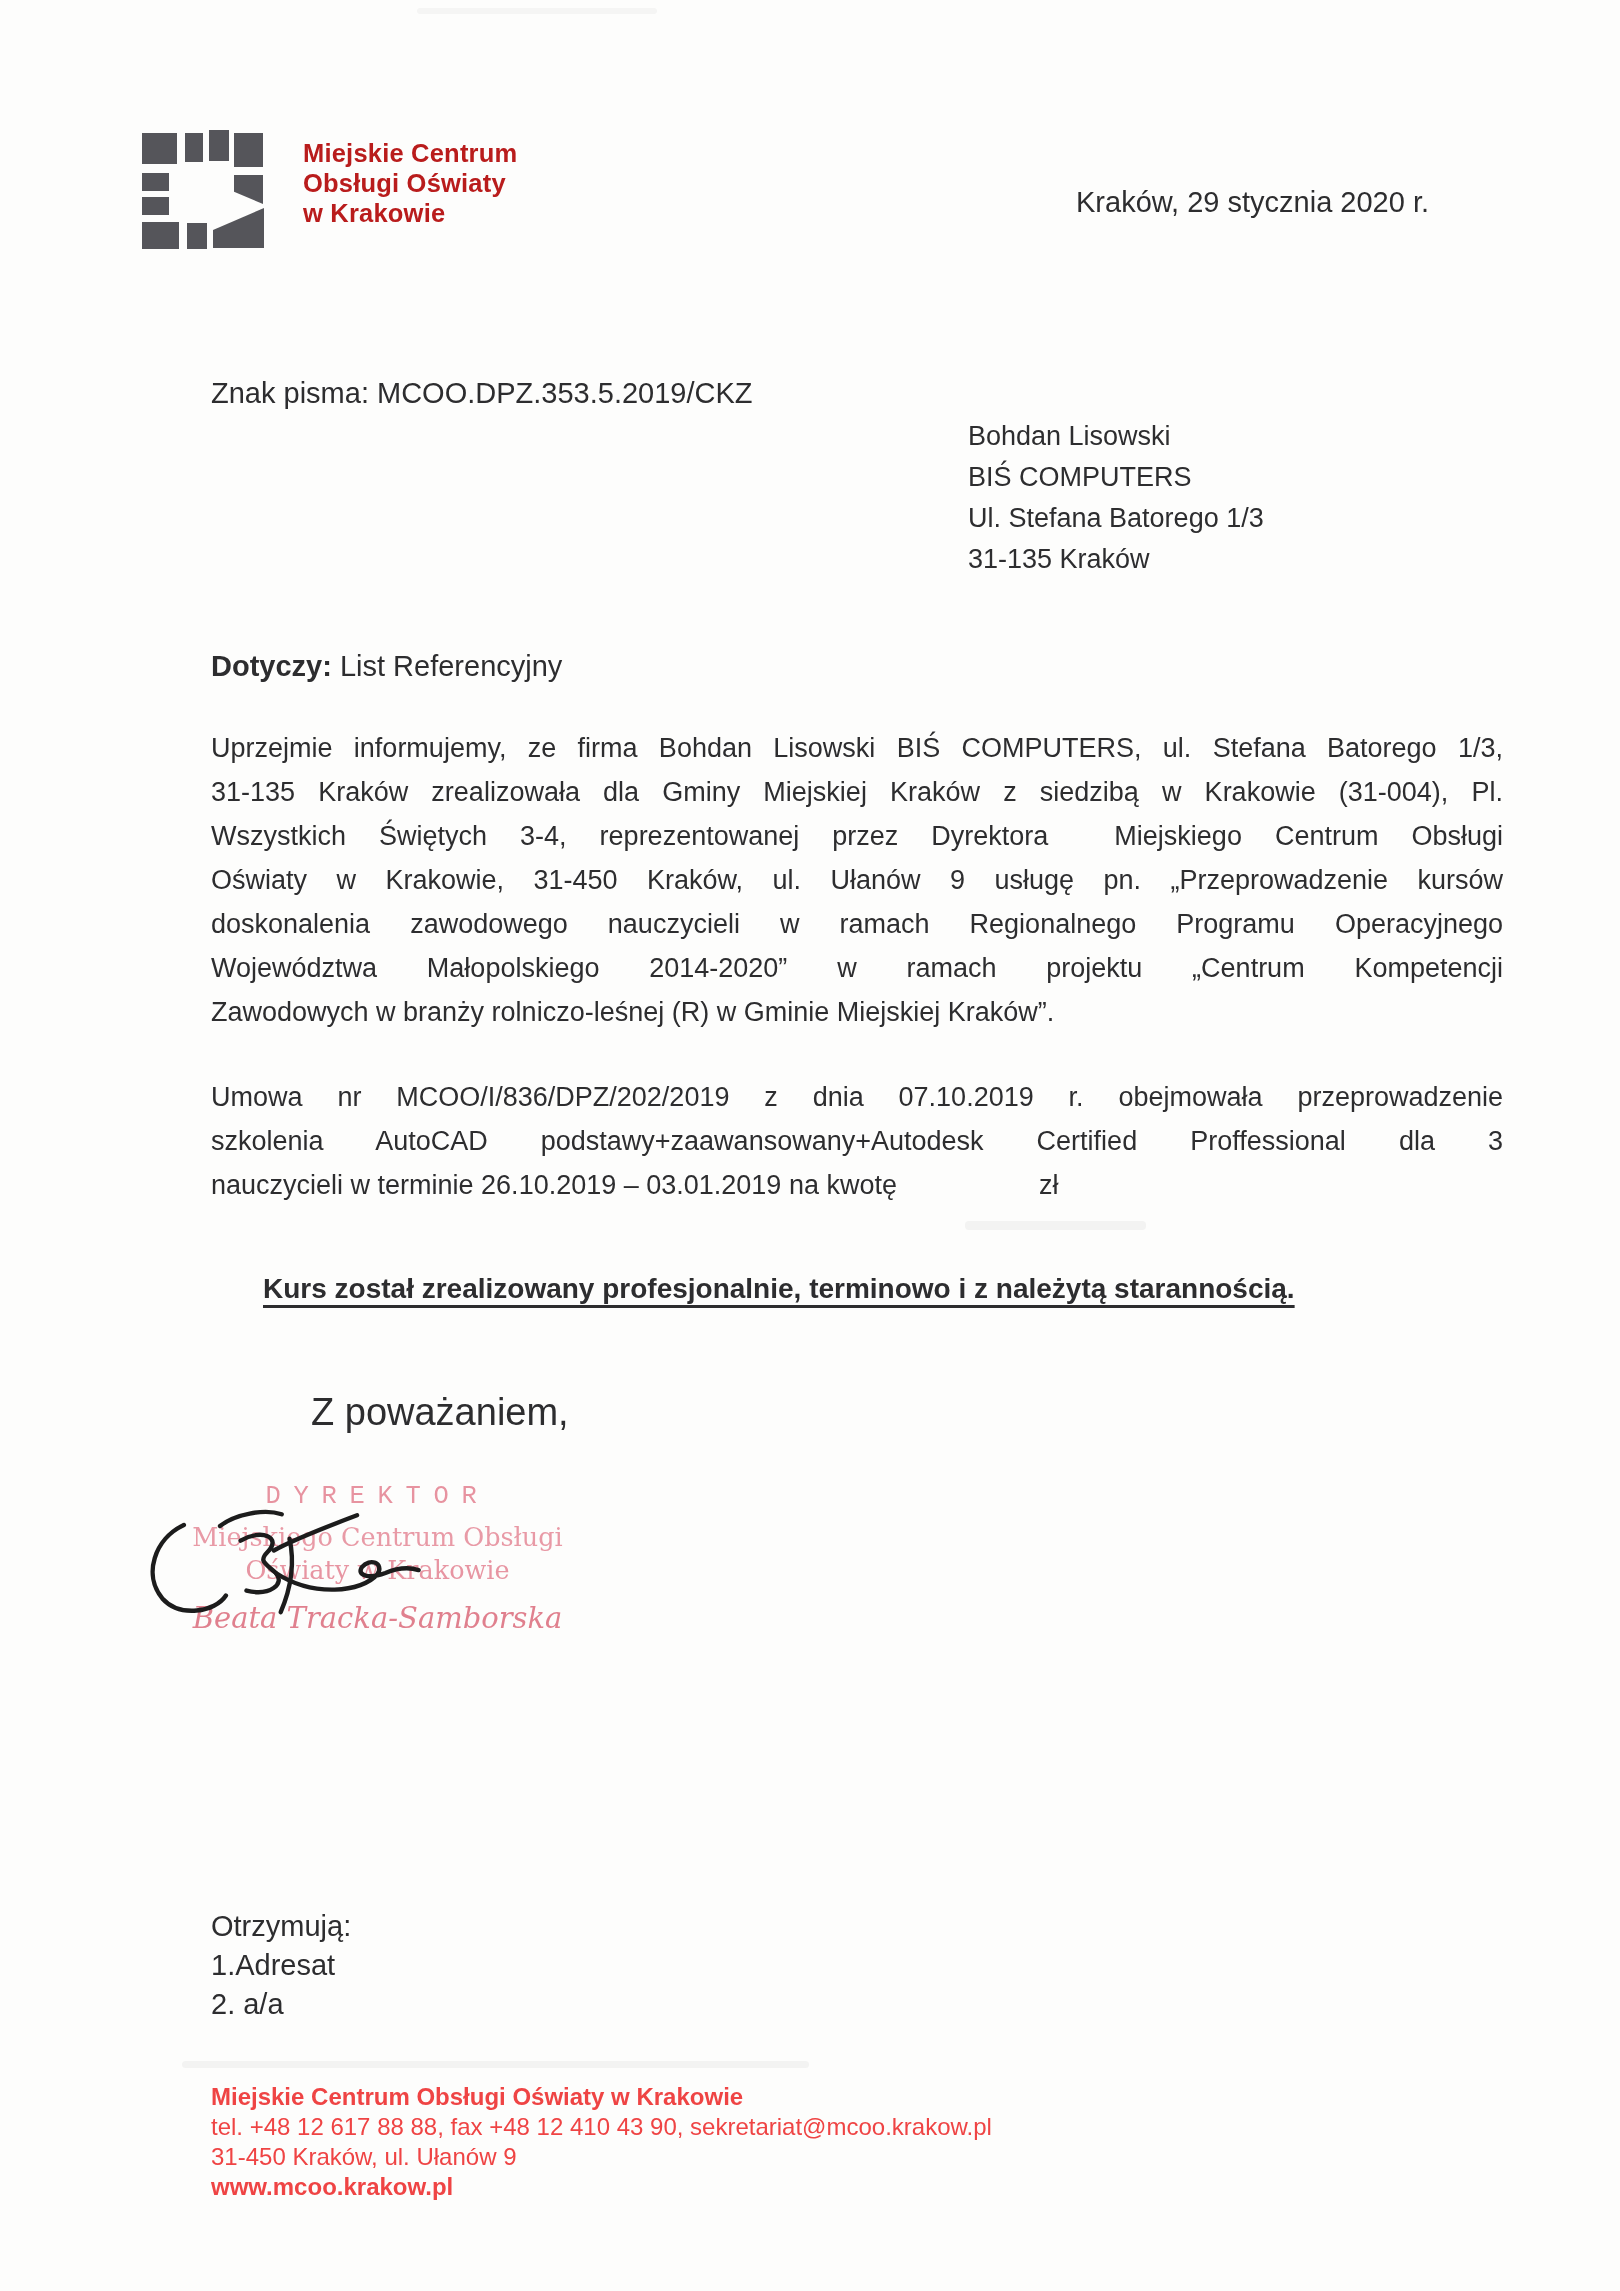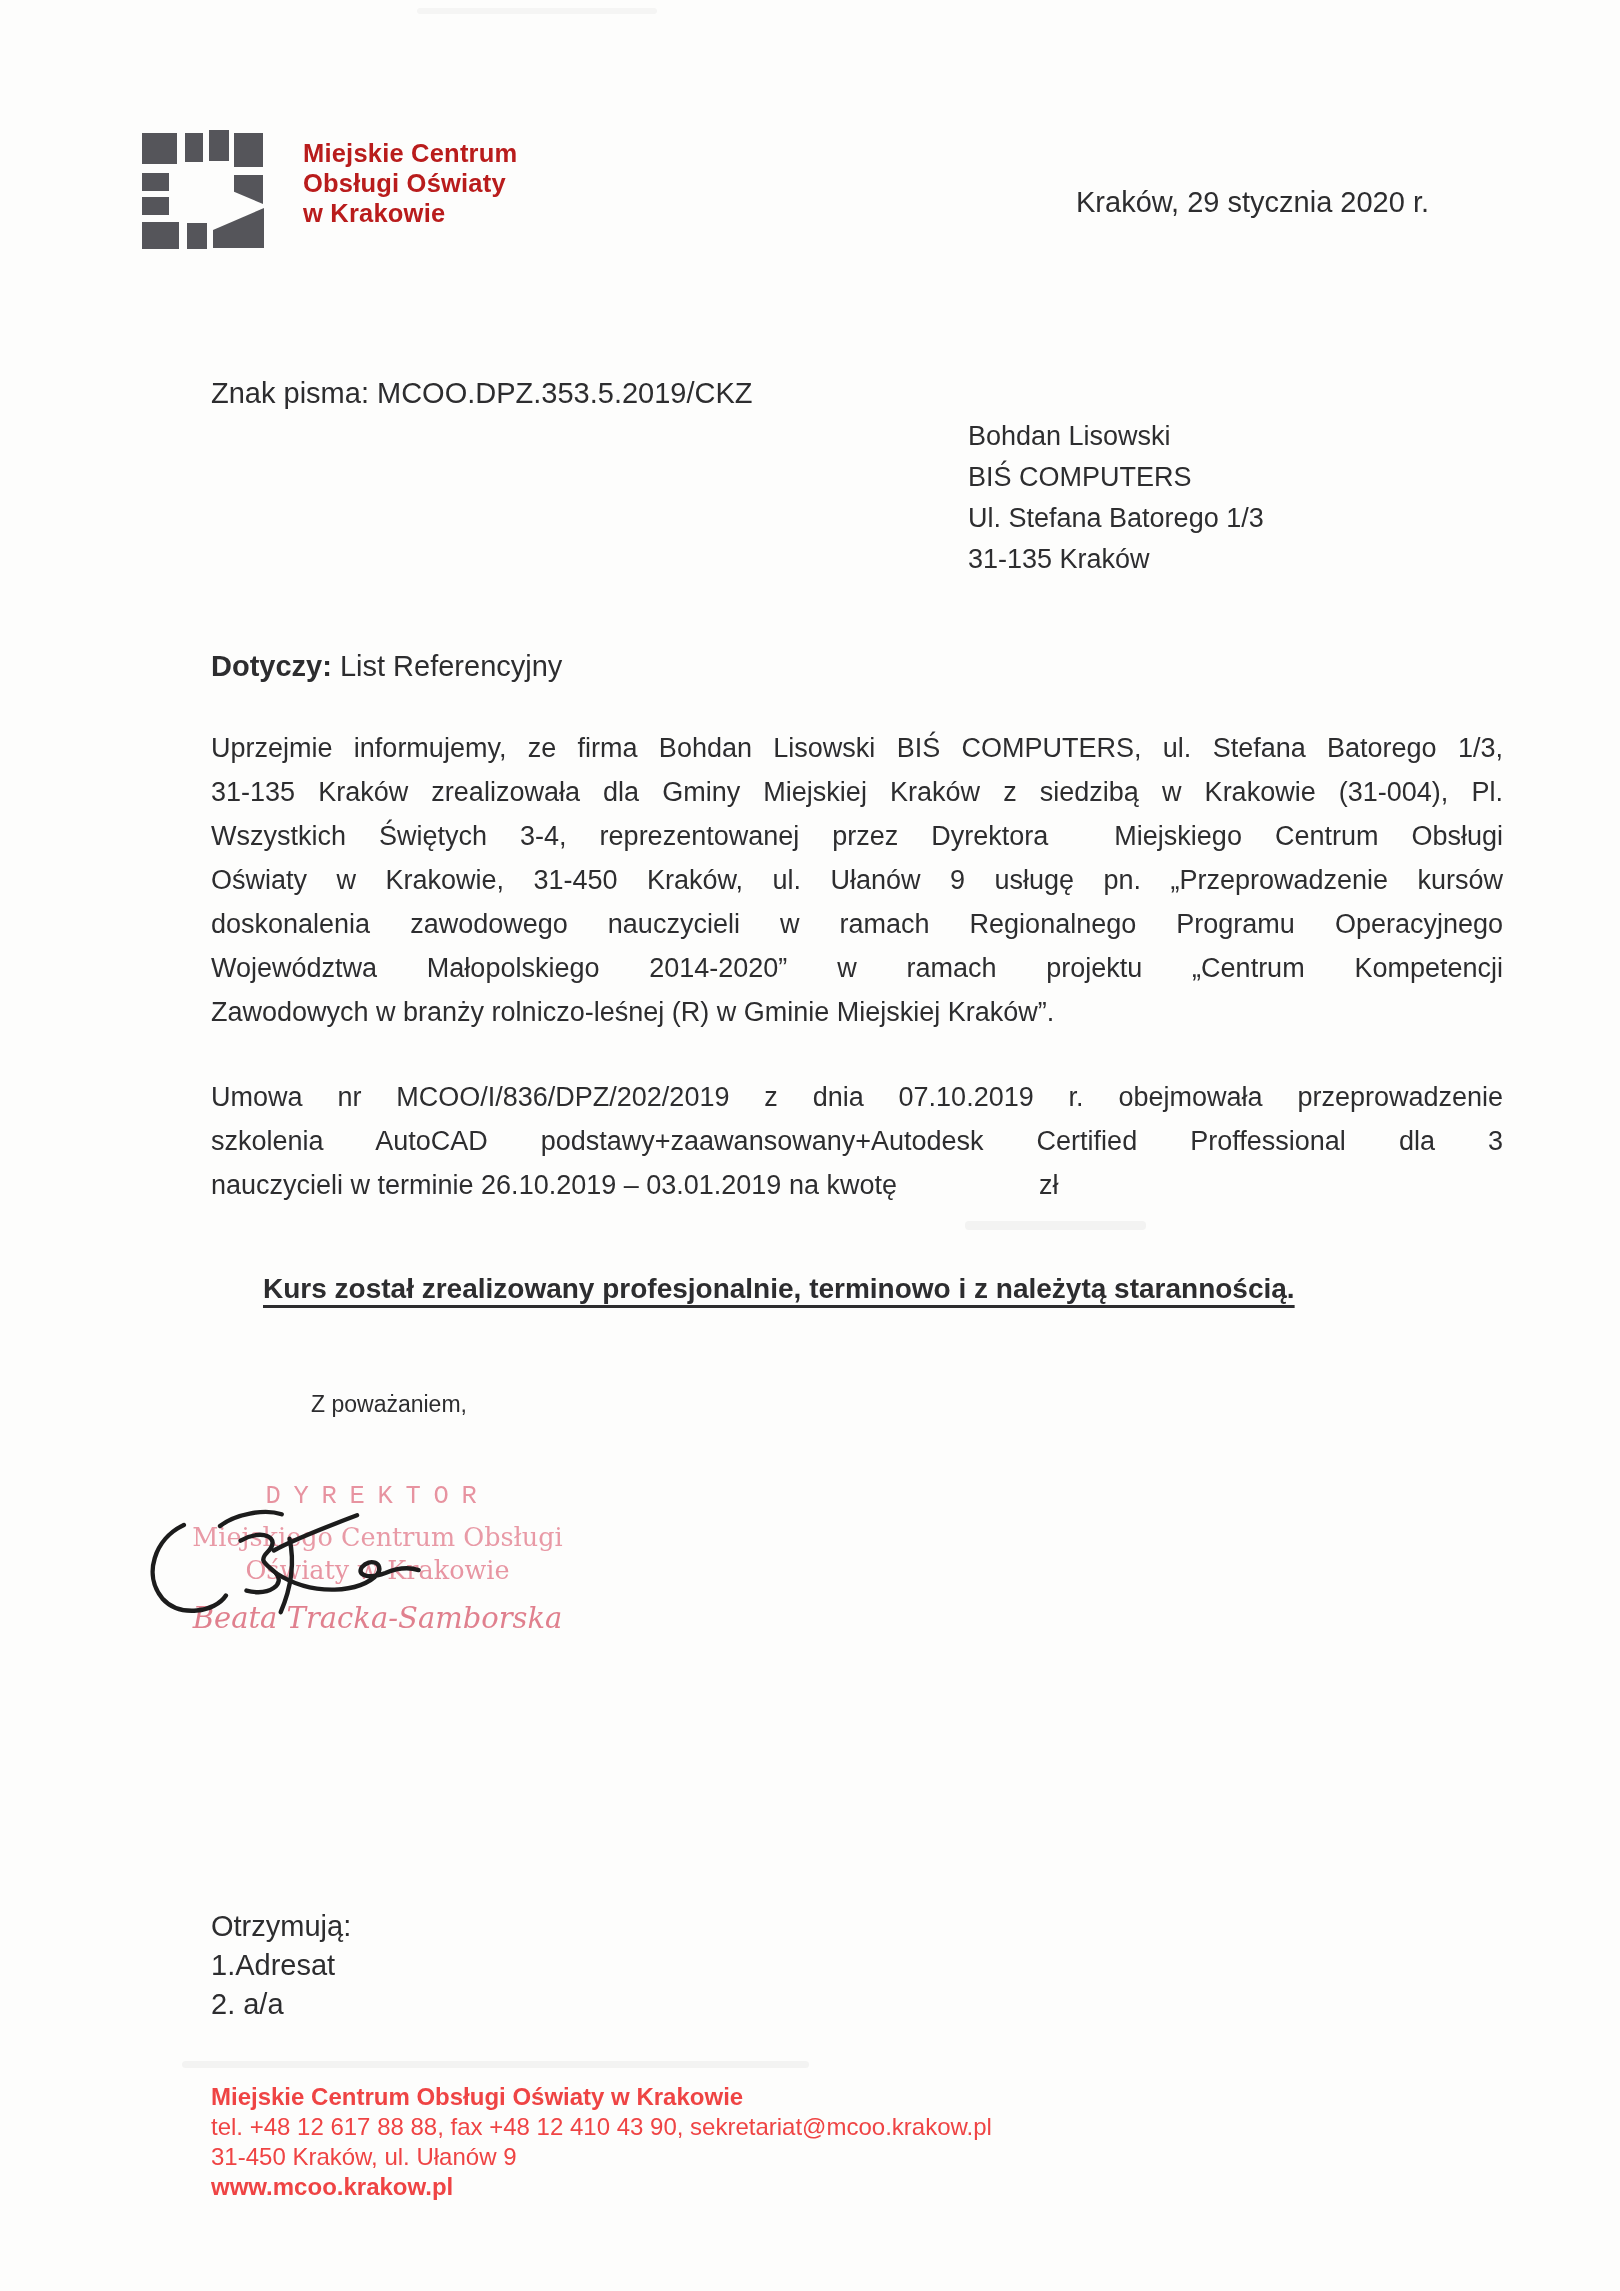--- a/index.html
+++ b/index.html
@@ -44,21 +44,21 @@
   .p2{top:1075px;}
   .tline{white-space:pre-wrap;}
   .tline.just{text-align:justify;text-align-last:justify;text-justify:inter-word;}
   .tline .bold{font-weight:400;}
   .tline .gap{display:inline-block;}
   .emphasis{
     position:absolute;left:263px;top:1273px;
     font-size:28px;font-weight:700;
     text-decoration:underline;text-decoration-thickness:2.9px;text-underline-offset:6.9px;
   }
-  .closing{position:absolute;left:311px;top:1391px;font-size:23px;}
+  .closing{position:absolute;left:311px;top:1391px;font-size:38px;}
   
   .stamp{
     position:absolute;left:157px;top:1482px;width:441px;
     text-align:center;
     font-family:"DejaVu Serif","Liberation Serif",serif;
     color:#e2798a;
   }
   .stamp .s-title{font-size:25.5px;letter-spacing:12.7px;opacity:.8;font-family:Liberation Mono, monospace;}
   .stamp .s-l2{font-size:25.5px;margin-top:11px;opacity:.75;}
   .stamp .s-l3{font-size:25.5px;margin-top:2.9px;opacity:.78;}

